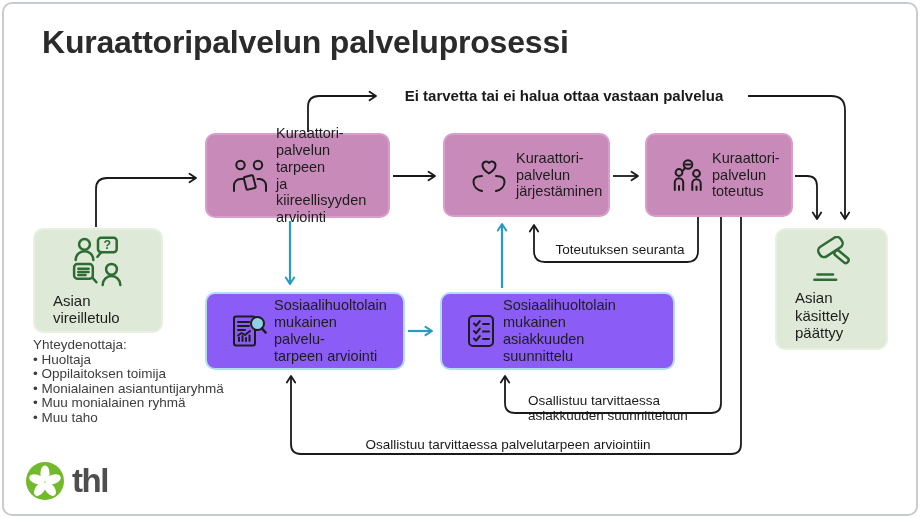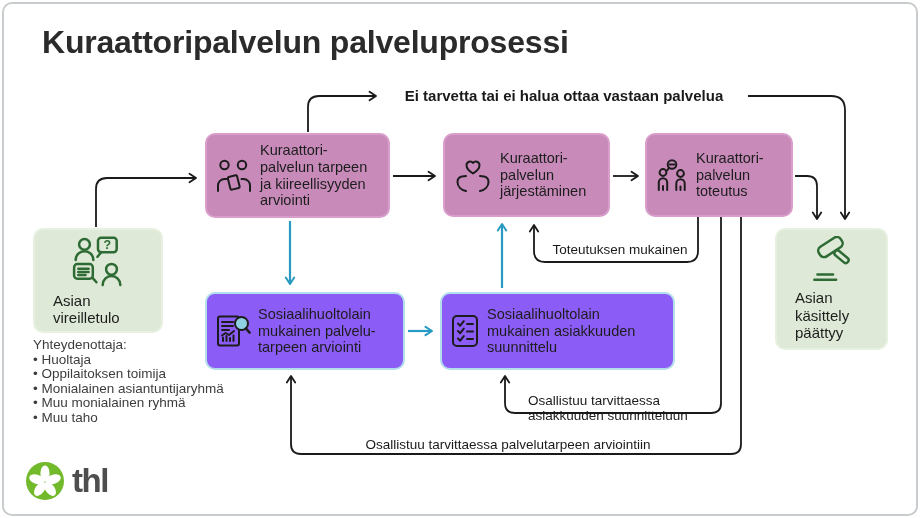--- a/index.html
+++ b/index.html
@@ -1,21 +1,21 @@
 <!DOCTYPE html>
 <html><head>
 <meta charset="utf-8">
 <style>
   html,body{margin:0;padding:0;background:#ffffff;}
   body{font-family:"Liberation Sans",sans-serif;}
   .stage{position:relative;width:920px;height:518px;background:#fff;overflow:hidden;}
   .frame{position:absolute;inset:2px;border:2px solid #c9ccce;border-radius:10px;pointer-events:none;}
   .title{position:absolute;left:42px;top:24px;font-size:32px;font-weight:700;color:#2b2b2b;letter-spacing:-0.2px;}
   .edges{position:absolute;left:0;top:0;}
-  .box{position:absolute;box-sizing:border-box;border-radius:10px;display:flex;align-items:center;padding:6px 8px;gap:7px;}
+  .box{position:absolute;box-sizing:border-box;border-radius:10px;display:flex;align-items:center;padding:6px 24px;gap:7px;}
   .box .box-label{white-space:pre-line;font-size:14.5px;line-height:1.16;color:#1d1d1d;}
   .pink{background:#c78ab9;border:2.5px solid #d99ecb;}
   .blue{background:#8b5cf6;border:2.5px solid #b2dfeb;}
   .green{background:#deead7;border:2px solid #e8f1e1;flex-direction:column;justify-content:center;align-items:center;gap:5px;padding:8px 10px;}
   .green .box-label{align-self:flex-start;margin-left:8px;font-size:15px;}
   .icon{display:block;flex:0 0 auto;}
   .icon svg{display:block;}
   .ic{fill:none;stroke:#1c1c1c;stroke-width:2;stroke-linecap:round;stroke-linejoin:round;}
   .ic-green{fill:none;stroke:#2e6b34;stroke-width:2.4;stroke-linecap:round;stroke-linejoin:round;}
   .edge-label{position:absolute;font-size:13.5px;color:#1a1a1a;white-space:pre-line;}
@@ -178,21 +178,21 @@
         <rect x="27" y="17" width="16" height="5.5" rx="2.7" transform="rotate(40 35 20)"></rect>
         <line x1="12" y1="37" x2="27" y2="37"></line>
         <line x1="9" y1="42" x2="30" y2="42"></line>
       </svg>
     </span>
     <span class="box-label">Asian
 käsittely
 päättyy</span>
   </div>
 
-  <div class="edge-label center" style="left:545px;top:242px;width:150px;">Toteutuksen mukainen</div>
+  <div class="edge-label center" style="left:545px;top:242px;width:150px;">Toteutuksen seuranta</div>
   <div class="edge-label" style="left:528px;top:393px;line-height:15px;">Osallistuu tarvittaessa
 asiakkuuden suunnitteluun</div>
   <div class="edge-label center" style="left:338px;top:437px;width:340px;">Osallistuu tarvittaessa palvelutarpeen arviointiin</div>
 
   <div class="contactors">
     <div class="heading">Yhteydenottaja:</div>
     <div class="li">Huoltaja</div>
     <div class="li">Oppilaitoksen toimija</div>
     <div class="li">Monialainen asiantuntijaryhmä</div>
     <div class="li">Muu monialainen ryhmä</div>

